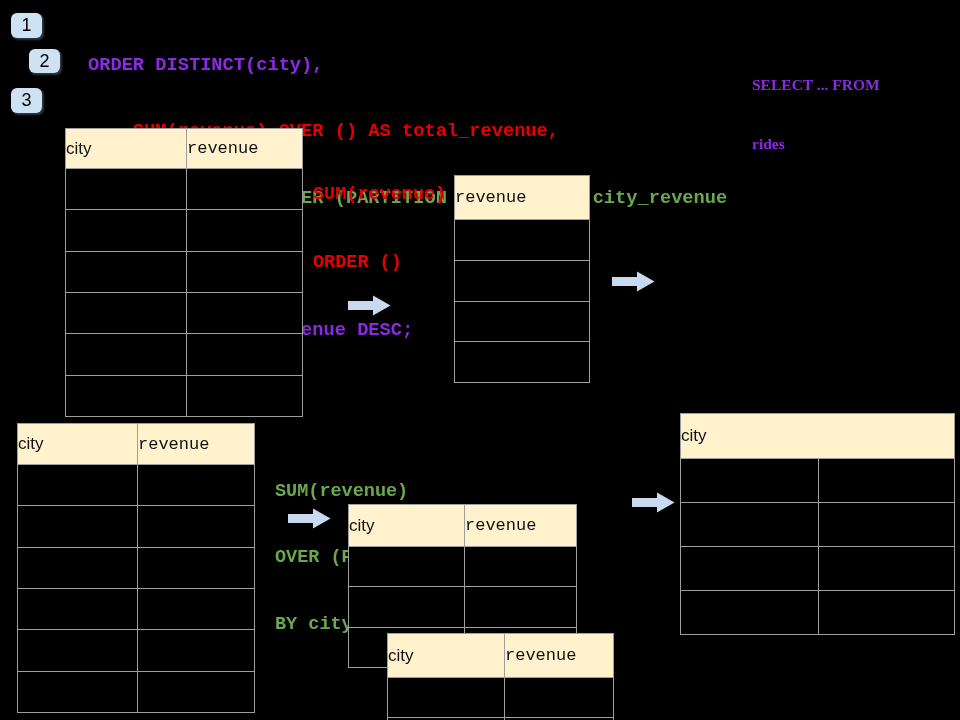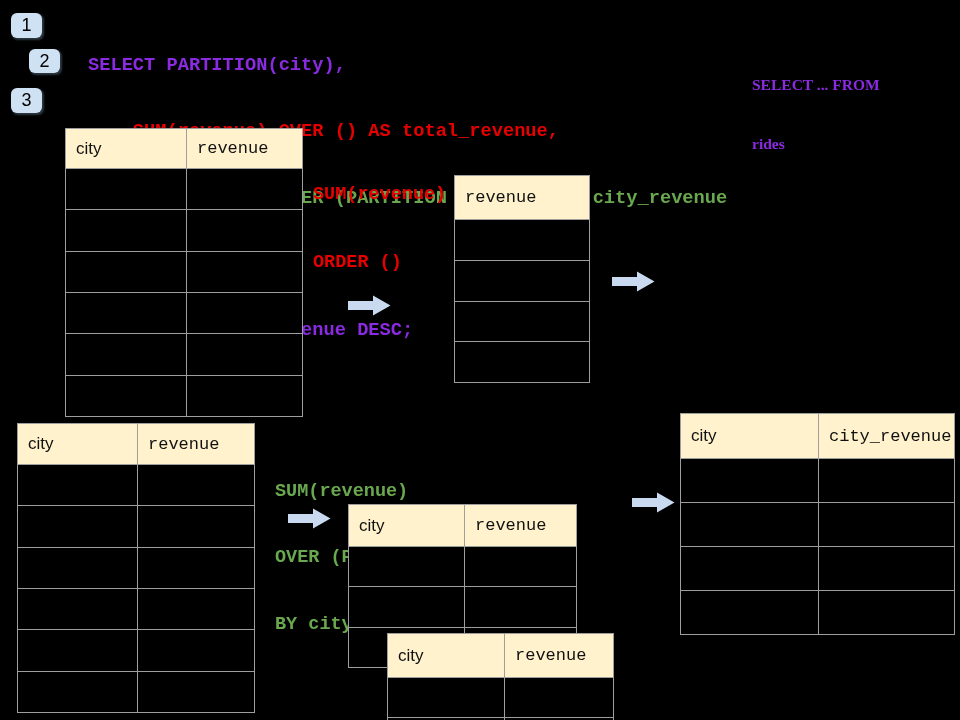--- a/index.html
+++ b/index.html
@@ -25,21 +25,21 @@
     border-radius:6px;display:flex;align-items:center;justify-content:center;
     color:#000;font-size:18px;box-shadow:1.5px 1.5px 2px rgba(130,160,190,.35);
   }
   
   .dtable{
     position:absolute;display:flex;flex-direction:column;background:#000;
     border:1px solid var(--border);box-sizing:border-box;
   }
   .thead{display:flex;flex:0 0 auto;background:var(--header_bg);
     border-bottom:1px solid var(--border);}
-  .hcell{display:flex;align-items:center;padding-left:10px;
+  .hcell{display:flex;align-items:center;
     font-size:17px;color:#111;box-sizing:border-box;}
   .hcell.grow{flex:1;font-family:Liberation Mono, monospace;}
   .hcell + .hcell{border-left:1px solid var(--border);}
   .tbody{display:flex;flex-direction:column;flex:1;}
   .trow{display:flex;flex:1;}
   .trow + .trow{border-top:1px solid var(--border);}
   .tcell{box-sizing:border-box;}
   .tcell.grow{flex:1;}
   .tcell + .tcell{border-left:1px solid var(--border);}
   
@@ -55,21 +55,21 @@
     <span>1</span>
   </div>
   <div class="badge" style="left:29px;top:49px;height:24px;">
     <span>2</span>
   </div>
   <div class="badge" style="left:11px;top:88px;">
     <span>3</span>
   </div>
 
   <div class="mono sql-block">
-    <div class="c-purple">SELECT PARTITION(city),</div>
+    <div class="c-purple">ORDER DISTINCT(city),</div>
     <div class="c-red">    SUM(revenue) OVER () AS total_revenue,</div>
     <div class="c-green">    SUM(revenue) OVER (PARTITION BY city) as city_revenue</div>
     <div class="c-purple">  FROM rides</div>
     <div class="c-purple">  ORDER by city_revenue DESC;</div>
   </div>
 
   <div class="mono side-note c-purple">
     <div>SELECT ... FROM</div>
     <div>rides</div>
   </div>
@@ -229,21 +229,20 @@
 
   <div class="arrow" style="left:632px;top:492px;">
     <svg viewBox="0 0 43 21">
         <polygon points="0,6 25,6 25,0.5 42.5,10.5 25,20.5 25,15 0,15" fill="var(--arrow)"></polygon>
       </svg>
   </div>
 
   <div class="dtable" style="left:680px;top:413px;width:275px;height:222px;">
     <div class="thead" style="height:44px;">
       <div class="hcell" style="width:137px;">city</div>
-      <div class="hcell grow">city_revenue</div>
     </div>
     <div class="tbody">
         <div class="trow">
           <div class="tcell" style="width: 137px;"></div>
           <div class="tcell grow"></div>
         </div>
         <div class="trow">
           <div class="tcell" style="width: 137px;"></div>
           <div class="tcell grow"></div>
         </div>

